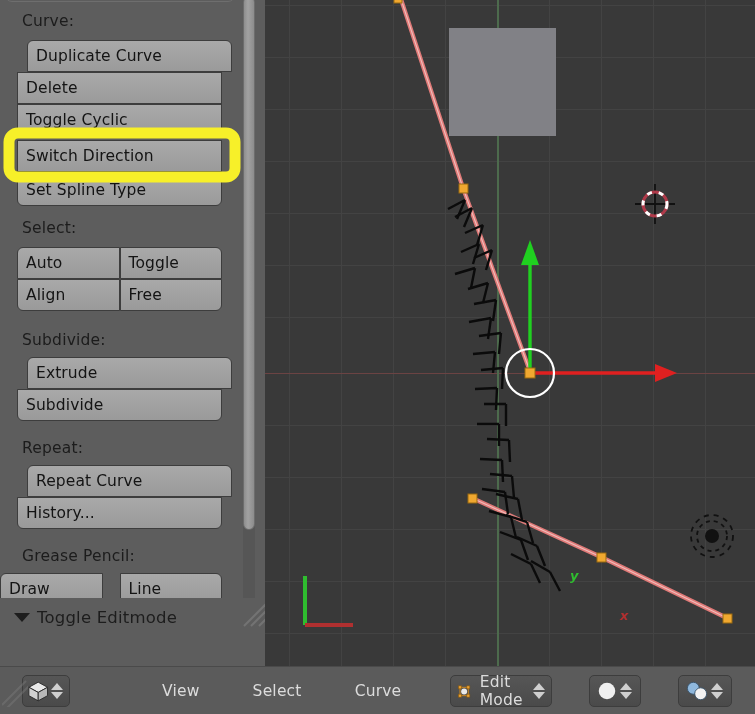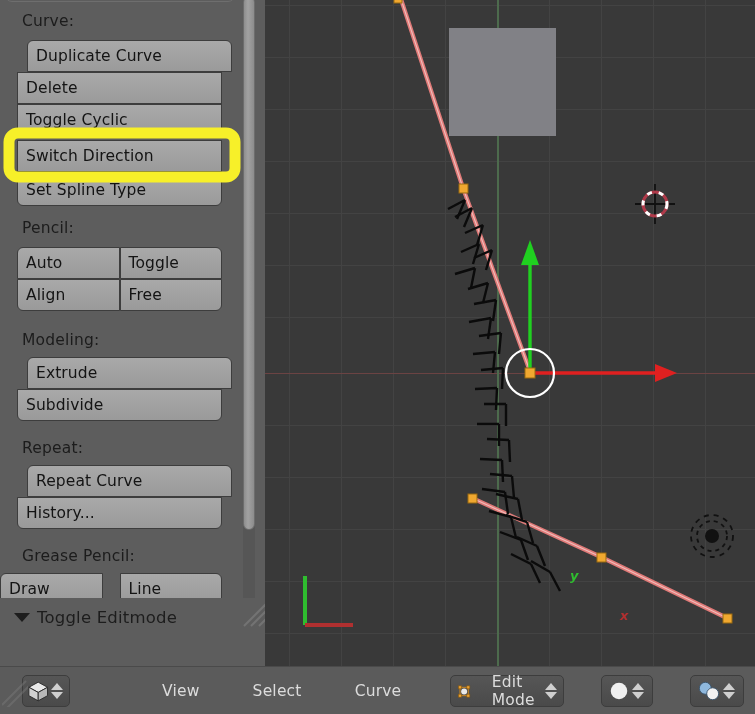--- a/index.html
+++ b/index.html
@@ -141,27 +141,27 @@
       <div class="panel"></div>
 
       <div class="sec-label" style="top:12px">Curve:</div>
 
       <div class="btn grp-top" style="top:40px">Duplicate Curve</div>
       <div class="btn grp-mid" style="top:72px">Delete</div>
       <div class="btn grp-mid" style="top:104px">Toggle Cyclic</div>
       <div class="btn grp-mid" style="top:140px">Switch Direction</div>
       <div class="btn grp-bot" style="top:174px">Set Spline Type</div>
 
-      <div class="sec-label" style="top:219px">Pencil:</div>
+      <div class="sec-label" style="top:219px">Select:</div>
       <div class="btn half rtl0" style="top:247px;left:17px">Auto</div>
       <div class="btn half rtl" style="top:247px;left:119.5px">Toggle</div>
       <div class="btn half rbl0" style="top:279px;left:17px">Align</div>
       <div class="btn half rbr" style="top:279px;left:119.5px">Free</div>
 
-      <div class="sec-label" style="top:331px">Modeling:</div>
+      <div class="sec-label" style="top:331px">Subdivide:</div>
       <div class="btn grp-top" style="top:357px">Extrude</div>
       <div class="btn grp-bot" style="top:389px">Subdivide</div>
 
       <div class="sec-label" style="top:439px">Repeat:</div>
       <div class="btn grp-top" style="top:465px">Repeat Curve</div>
       <div class="btn grp-bot" style="top:497px">History...</div>
 
       <div class="sec-label" style="top:547px">Grease Pencil:</div>
       <div class="btn half rtl0 rbl0" style="top:573px;left:0">Draw</div>
       <div class="btn half rtl rbr" style="top:573px;left:119.5px">Line</div>
@@ -349,21 +349,21 @@
               <line x1="5" y1="19" x2="19" y2="19"></line>
           </g>
           <circle cx="12" cy="12" r="5" fill="#e8e8e8"></circle>
           <g fill="#e8a030" stroke="#8a5a10" stroke-width="1">
             <rect x="2.5" y="2.5" width="5" height="5"></rect>
             <rect x="16.5" y="2.5" width="5" height="5"></rect>
             <rect x="2.5" y="16.5" width="5" height="5"></rect>
             <rect x="16.5" y="16.5" width="5" height="5"></rect>
           </g>
         </svg>
-        <span class="menu-txt" style="margin-left:20px">Edit Mode</span>
+        <span class="menu-txt" style="margin-left:8px">Edit Mode</span>
       </span>
       <span class="spin">
         <i class="up"></i>
           <i class="dn"></i>
       </span>
     </div>
 
     <div class="hb-btn" style="margin-left:10px;width:62px;padding:0 6px;justify-content:space-between;">
       <svg width="22" height="22" viewBox="0 0 24 24">
         <circle cx="12" cy="12" r="9" fill="#f0f0f0"></circle>

